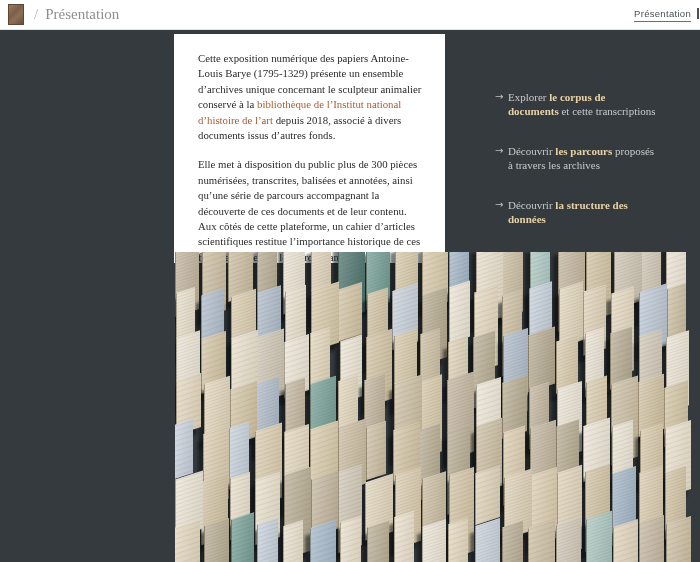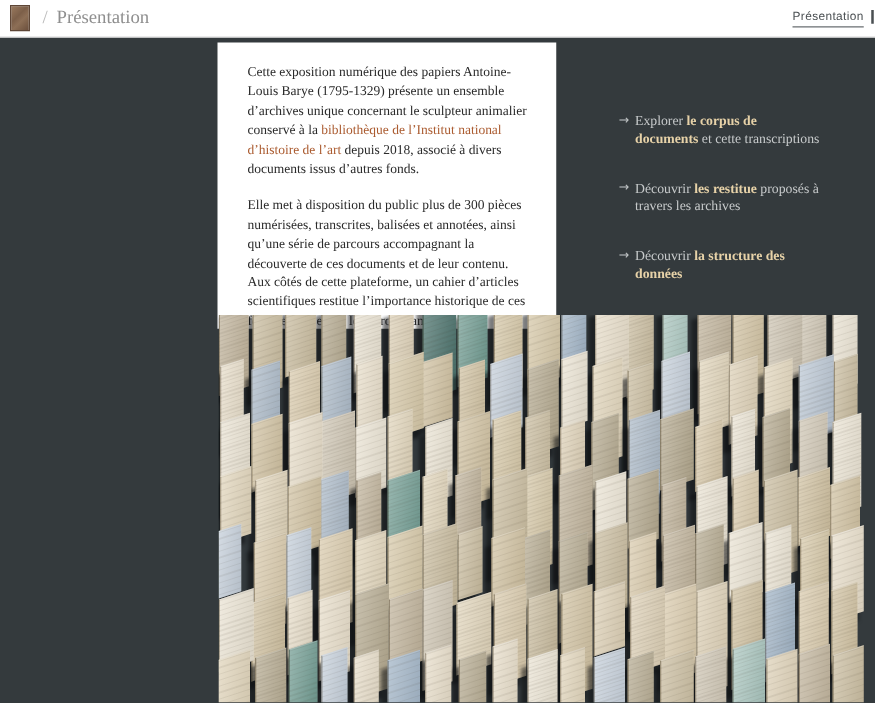--- a/index.html
+++ b/index.html
@@ -109,21 +109,21 @@
 <div class="card">
   <p><span>Cette exposition numérique des papiers Antoine-Louis Barye (1795-1329) présente un ensemble d’archives unique concernant le sculpteur animalier conservé à la </span><span class="inline-link">bibliothèque de l’Institut national d’histoire de l’art</span><span> depuis 2018, associé à divers documents issus d’autres fonds.</span></p>
   <p>Elle met à disposition du public plus de 300 pièces numérisées, transcrites, balisées et annotées, ainsi qu’une série de parcours accompagnant la découverte de ces documents et de leur contenu. Aux côtés de cette plateforme, un cahier d’articles scientifiques restitue l’importance historique de ces fonds et renseigne leur provenance.</p>
 </div>
 
 <div class="actions">
   <div class="action">
     <span class="arrow">→</span><span>Explorer </span><b>le corpus de documents</b><span> et cette transcriptions</span>
   </div>
   <div class="action">
-    <span class="arrow">→</span><span>Découvrir </span><b>les restitue</b><span> proposés à travers les archives</span>
+    <span class="arrow">→</span><span>Découvrir </span><b>les parcours</b><span> proposés à travers les archives</span>
   </div>
   <div class="action">
     <span class="arrow">→</span><span>Découvrir </span><b>la structure des données</b><span></span>
   </div>
 </div>
 
 <div class="mosaic">
     <div class="paper" style="left: 0.432474px; top: -8.09842px; width: 23.6043px; height: 68.9583px; z-index: 19; transform: skewY(-18deg); background: repeating-linear-gradient(rgba(60, 50, 35, 0.08) 0px, rgba(60, 50, 35, 0.08) 1px, transparent 1px, transparent 3px), linear-gradient(100deg, rgba(255, 255, 255, 0.28), rgba(0, 0, 0, 0.07)), rgb(191, 178, 154); box-shadow: rgba(12, 14, 17, 0.55) -5px 6px 3px;"></div>
     <div class="paper" style="left: 27.1013px; top: -9.19958px; width: 23.7745px; height: 71.4476px; z-index: 18; transform: skewY(-18deg); background: repeating-linear-gradient(rgba(60, 50, 35, 0.08) 0px, rgba(60, 50, 35, 0.08) 1px, transparent 1px, transparent 5px), linear-gradient(100deg, rgba(255, 255, 255, 0.28), rgba(0, 0, 0, 0.07)), rgb(200, 187, 158); box-shadow: rgba(12, 14, 17, 0.55) -5px 6px 3px;"></div>
     <div class="paper" style="left: 53.3141px; top: -11.2389px; width: 25.1338px; height: 57.1461px; z-index: 17; transform: skewY(-18deg); background: repeating-linear-gradient(rgba(60, 50, 35, 0.08) 0px, rgba(60, 50, 35, 0.08) 1px, transparent 1px, transparent 4px), linear-gradient(100deg, rgba(255, 255, 255, 0.28), rgba(0, 0, 0, 0.07)), rgb(200, 187, 158); box-shadow: rgba(12, 14, 17, 0.55) -5px 6px 3px;"></div>

